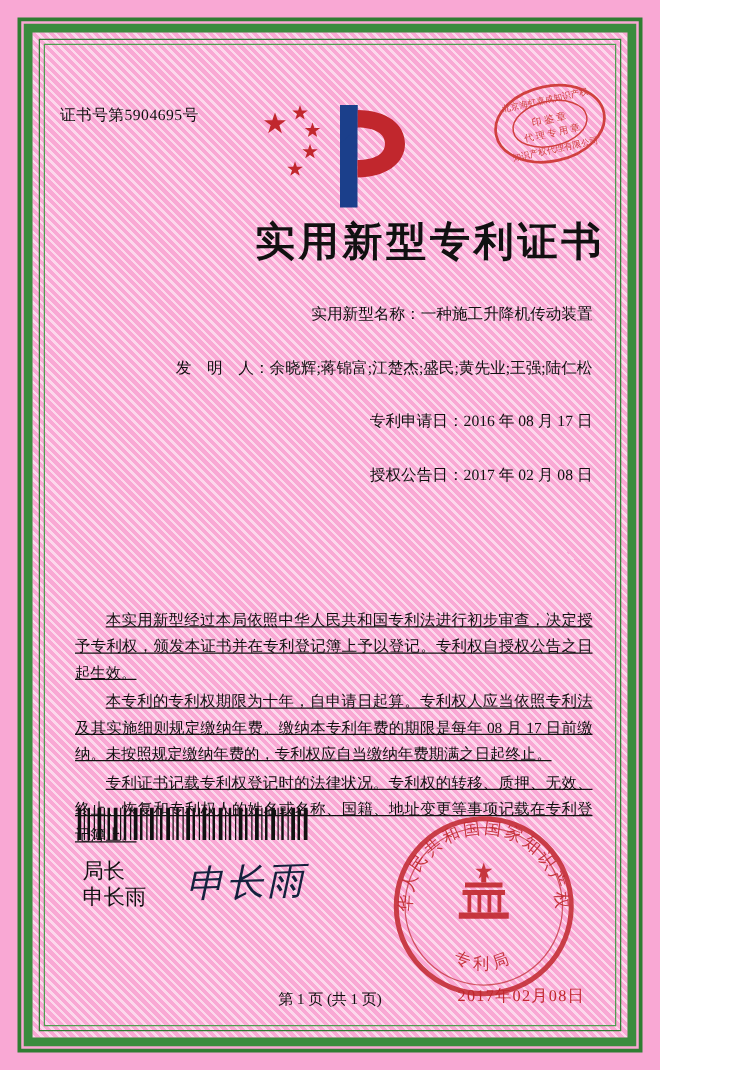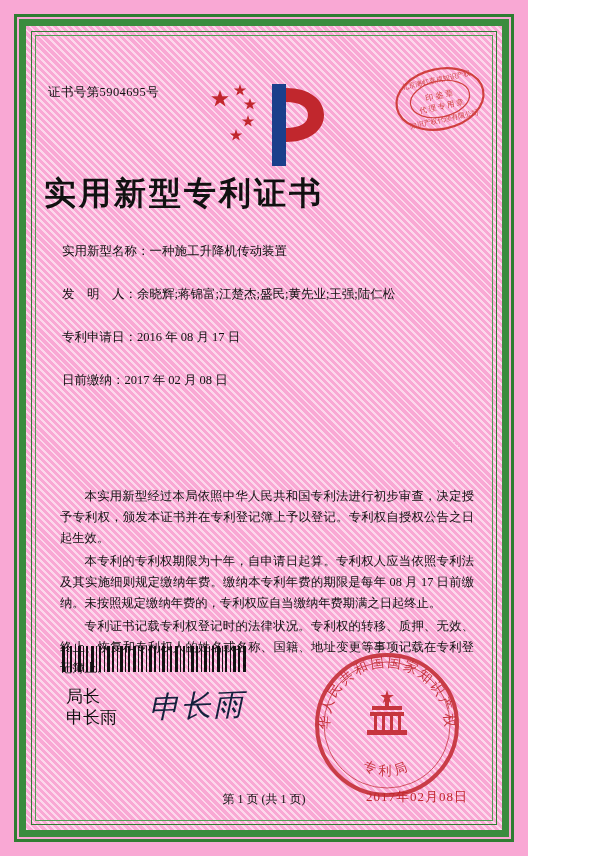--- a/index.html
+++ b/index.html
@@ -111,33 +111,34 @@
     top: 18px;
     width: 96px;
     height: 70px;
   }
 
   .title {
     position: absolute;
     left: 0;
     right: 0;
     top: 126px;
-    text-align: left;
+    text-align: right;
     font-size: 32px;
     letter-spacing: 3px;
     font-weight: bold;
     color: #111;
     font-family: "DejaVu Serif", "Liberation Serif", serif;
   }
 
   .fields {
     position: absolute;
     left: 18px;
     right: 10px;
     top: 196px;
+    text-align: right;
   }
   .field-row {
     font-size: 12.5px;
     line-height: 18px;
     margin-bottom: 25px;
     color: #111;
     white-space: nowrap;
   }
   .field-label {
     display: inline;
@@ -152,20 +153,21 @@
     right: 10px;
     top: 440px;
     font-size: 12.3px;
     line-height: 21px;
     color: #111;
     text-align: justify;
   }
   .paragraphs p {
     margin: 0 0 2px 0;
     text-indent: 2em;
+    text-decoration: underline;
   }
 
   
   .barcode {
     position: absolute;
     left: 18px;
     top: 600px;
     width: 186px;
     height: 26px;
   }
@@ -267,21 +269,21 @@
       <div class="field-row">
         <span class="field-label">实用新型名称：</span><span class="field-value">一种施工升降机传动装置</span>
       </div>
       <div class="field-row">
         <span class="field-label">发　明　人：</span><span class="field-value">余晓辉;蒋锦富;江楚杰;盛民;黄先业;王强;陆仁松</span>
       </div>
       <div class="field-row">
         <span class="field-label">专利申请日：</span><span class="field-value">2016 年 08 月 17 日</span>
       </div>
       <div class="field-row">
-        <span class="field-label">日前缴纳：</span><span class="field-value">2017 年 02 月 08 日</span>
+        <span class="field-label">授权公告日：</span><span class="field-value">2017 年 02 月 08 日</span>
       </div>
     </div>
 
     <div class="paragraphs">
       <p>本实用新型经过本局依照中华人民共和国专利法进行初步审查，决定授予专利权，颁发本证书并在专利登记簿上予以登记。专利权自授权公告之日起生效。</p>
       <p>本专利的专利权期限为十年，自申请日起算。专利权人应当依照专利法及其实施细则规定缴纳年费。缴纳本专利年费的期限是每年 08 月 17 日前缴纳。未按照规定缴纳年费的，专利权应自当缴纳年费期满之日起终止。</p>
       <p>专利证书记载专利权登记时的法律状况。专利权的转移、质押、无效、终止、恢复和专利权人的姓名或名称、国籍、地址变更等事项记载在专利登记簿上。</p>
     </div>
 
     <div class="barcode">

